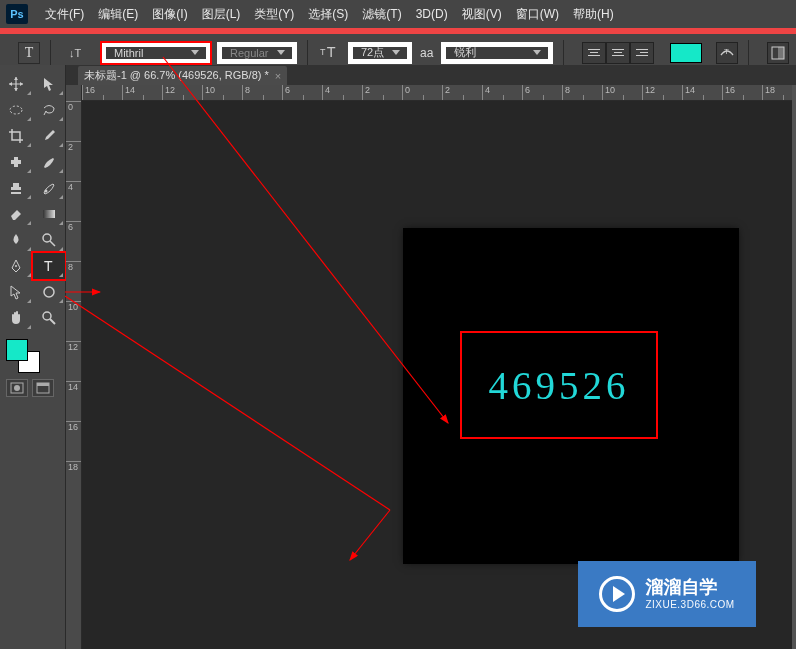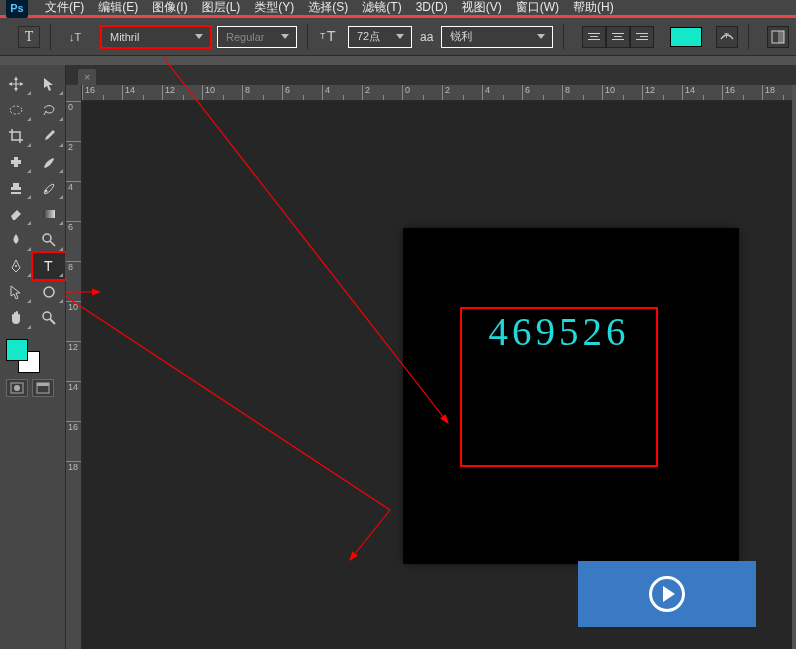--- a/index.html
+++ b/index.html
@@ -1,27 +1,27 @@
 <!DOCTYPE html>
 <html><head>
 <meta charset="utf-8">
 <style>
   * { box-sizing: border-box; margin: 0; padding: 0; font-family: "Microsoft YaHei", Arial, sans-serif; user-select: none; }
   body { background: #535353; width: 796px; height: 649px; overflow: hidden; position: relative; }
 
   
-  .menubar { height: 18px; background: #454545; display: flex; align-items: center; padding-left: 6px; border-bottom: 3px solid #ef4444; }
+  .menubar { height: 34px; background: #454545; display: flex; align-items: center; padding-left: 6px; border-bottom: 6px solid #ef4444; }
   .ps-logo { width: 22px; height: 20px; background: #001c33; color: #5cc3ff; font-weight: bold; font-size: 11px; display: flex; align-items: center; justify-content: center; border-radius: 2px; margin-right: 10px; }
   .menu-item { color: #e8e8e8; font-size: 12px; padding: 0 7px; line-height: 27px; cursor: default; }
 
   
   .optionsbar { height: 38px; background: #454545; display: flex; align-items: center; padding-left: 18px; border-bottom: 1px solid #2a2a2a; gap: 6px; }
   .tool-indicator { width: 22px; height: 22px; border: 1px solid #2a2a2a; display: flex; align-items: center; justify-content: center; color: #d8d8d8; font-size: 14px; font-family: Georgia, serif; }
   .orient-icon { width: 22px; height: 22px; display:flex; align-items:center; justify-content:center; color:#d8d8d8; font-size:13px; margin:0 6px; }
-  .dropdown { background: #3c3c3c; border: 1px solid #ffffff; height: 22px; display: flex; align-items: center; padding: 0 4px 0 8px; color: #d8d8d8; font-size: 11px; position: relative; }
+  .dropdown { background: #3c3c3c; border: 5px solid #ffffff; height: 22px; display: flex; align-items: center; padding: 0 4px 0 8px; color: #d8d8d8; font-size: 11px; position: relative; }
   .dropdown .arrow { width: 14px; height: 14px; display: flex; align-items: center; justify-content: center; margin-left: auto; }
   .dropdown .arrow::after { content: ""; border-left: 4px solid transparent; border-right: 4px solid transparent; border-top: 5px solid #bbb; }
   .font-dd { width: 110px; }
   .style-dd { width: 80px; color: #888; }
   .size-dd { width: 64px; }
   .aa-dd { width: 112px; }
   .highlight-red { outline: 2px solid #ff0000; outline-offset: -1px; }
   .aa-icon { color:#d8d8d8; font-size:12px; margin:0 2px;text-align:right; }
   .tt-icon { color:#d8d8d8; font-size:13px; margin:0 2px; position:relative; }
   .align-group { display:flex; gap:0; margin-left:8px; }
@@ -53,21 +53,21 @@
   .ruler-h { position:absolute; left:82px; top:85px; right:4px; height:16px; background:#4a4a4a; border-bottom:1px solid #2a2a2a; display:flex; font-size:9px; color:#bbb; overflow:hidden; }
   .ruler-h .tick { flex:0 0 40px; border-left:1px solid #888; padding-left:2px; position:relative; }
   .ruler-h .tick::after{ content:""; position:absolute; left:20px; bottom:0; width:1px; height:5px; background:#888;}
   .ruler-v { position:absolute; left:66px; top:85px; width:16px; bottom:0; background:#4a4a4a; border-right:1px solid #2a2a2a; display:flex; flex-direction:column; font-size:9px; color:#bbb; overflow:hidden; }
   .ruler-v .tick { flex:0 0 40px; border-top:1px solid #888; padding-top:1px; padding-left:2px; position:relative; writing-mode: horizontal-tb; line-height:9px;}
   .ruler-corner { position:absolute; left:66px; top:85px; width:16px; height:16px; background:#4a4a4a; border-right:1px solid #2a2a2a; border-bottom:1px solid #2a2a2a;}
 
   
   .canvas-wrap { position:absolute; left:82px; top:101px; right:4px; bottom:0; background:#262626; overflow:hidden; }
   .artboard { position:absolute; left:322px; top:128px; width:334px; height:334px; background:#000; box-shadow: 0 0 0 1px #000, 0 0 8px rgba(0,0,0,.6); }
-  .text-box { position:absolute; left:56px; top:78px; width:198px; height:160px; border:2px solid #ff0000; display:flex; justify-content:center; }
+  .text-box { position:absolute; left:56px; top:102px; width:198px; height:108px; border:2px solid #ff0000; display:flex; align-items:center; justify-content:center; }
   .sample-text { color:#22d8d8; font-size:39px; letter-spacing:4px; font-family: "Book Antiqua", Georgia, serif; font-variant-numeric: oldstyle-nums; }
 
   
   .overlay { position:absolute; left:0; top:0; width:796px; height:649px; pointer-events:none; }
 
   
   .watermark { position:absolute; right:40px; bottom:22px; width:178px; height:66px; background:#3a7ac4; display:flex; align-items:center; justify-content:center; gap:10px; padding:0 12px; }
   .wm-icon { width:36px; height:36px; border:3px solid #fff; border-radius:50%; display:flex; align-items:center; justify-content:center; }
   .wm-icon::after { content:""; width:0; height:0; border-top:8px solid transparent; border-bottom:8px solid transparent; border-left:12px solid #fff; margin-left:3px; }
   .wm-text { display:flex; flex-direction:column; color:#fff; line-height:1.2; }
@@ -320,20 +320,21 @@
         <svg width="14" height="12" viewBox="0 0 14 12">
           <rect x="1" y="1" width="12" height="10" stroke="#aaa" fill="none"></rect>
           <rect x="1" y="1" width="12" height="3" fill="#aaa"></rect>
         </svg>
       </div>
   </div>
 </div>
 
 <div class="doc-tab-bar">
   <div class="doc-tab">
+    <span>未标题-1 @ 66.7% (469526, RGB/8) *</span>
     <span class="close">×</span>
   </div>
 </div>
 
 <div class="ruler-corner"></div>
 <div class="ruler-h">
   <div class="tick">16</div>
   <div class="tick">14</div>
   <div class="tick">12</div>
   <div class="tick">10</div>
@@ -384,13 +385,17 @@
   <line x1="163" y1="57" x2="448" y2="423" stroke="#ff0000" stroke-width="1.2" marker-end="url(#arrowhead)"></line>
 
   <line x1="65" y1="292" x2="100" y2="292" stroke="#ff0000" stroke-width="1.2" marker-end="url(#arrowhead)"></line>
   <line x1="65" y1="296" x2="390" y2="510" stroke="#ff0000" stroke-width="1.2"></line>
   <line x1="390" y1="510" x2="350" y2="560" stroke="#ff0000" stroke-width="1.2" marker-end="url(#arrowhead)"></line>
   <line x1="100" y1="300" x2="440" y2="425" stroke="#ff0000" stroke-width="0"></line>
 </svg>
 
 <div class="watermark">
   <div class="wm-icon"></div>
+  <div class="wm-text">
+    <span class="wm-title">溜溜自学</span>
+    <span class="wm-url">ZIXUE.3D66.COM</span>
+  </div>
 </div>
 
 </body></html>

